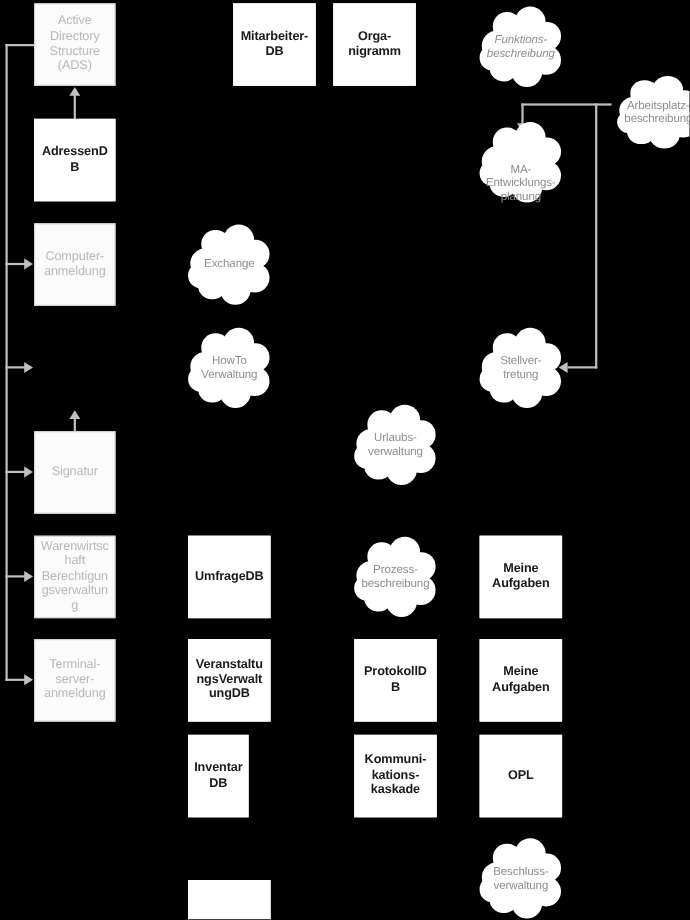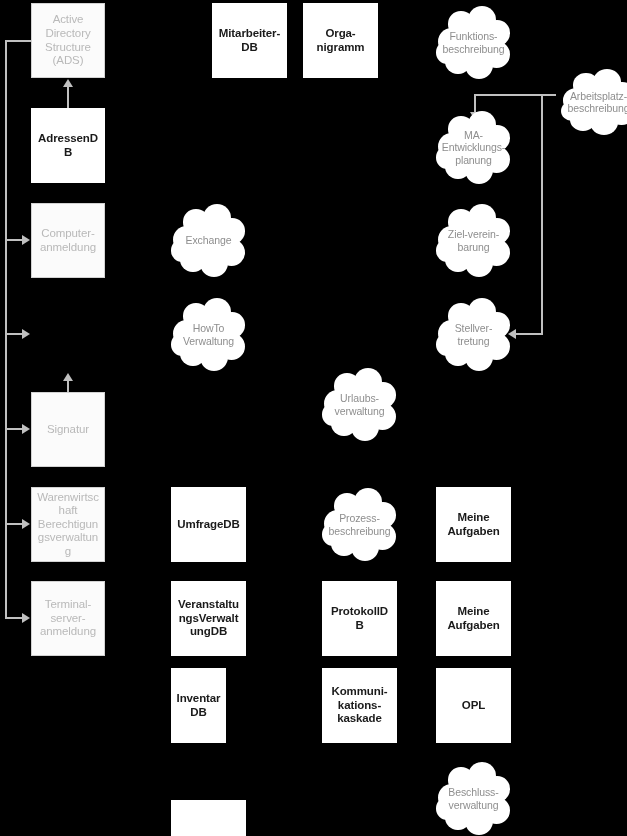--- a/index.html
+++ b/index.html
@@ -262,64 +262,50 @@
   </div>
 
   <div class="node rect" style="left:322px; top:581px; width:75px; height:75px;">
     <span class="label">ProtokollDB</span>
   </div>
 
   <div class="node rect" style="left:322px; top:668px; width:75px; height:75px;">
     <span class="label">Kommuni-kations-kaskade</span>
   </div>
 
-  <div class="node cloud" style="left:436px; top:5px; width:75px; height:75px;">
+  <div class="node cloud" style="left:436px; top:5px; width:75px; height:75px;font-style:italic;">
     <span class="puffs">
       <span style="left:2%;  top:30%; width:36%; height:36%;"></span>
       <span style="left:16%; top:8%;  width:34%; height:34%;"></span>
       <span style="left:42%; top:1%;  width:38%; height:38%;"></span>
       <span style="left:64%; top:20%; width:34%; height:34%;"></span>
       <span style="left:62%; top:48%; width:36%; height:36%;"></span>
       <span style="left:38%; top:60%; width:38%; height:38%;"></span>
       <span style="left:12%; top:58%; width:34%; height:34%;"></span>
       <span style="left:0%;  top:48%; width:30%; height:30%;"></span>
       <span style="left:18%; top:26%; width:62%; height:52%;"></span>
     </span>
     <span class="label">Funktions-beschreibung</span>
   </div>
 
-  <div class="node cloud" style="left:436px; top:110px; width:75px; height:75px;">
+  <div class="node cloud" style="left:436px; top:110px; width:75px; height:75px;align-items:flex-end;">
     <span class="puffs">
       <span style="left:2%;  top:30%; width:36%; height:36%;"></span>
       <span style="left:16%; top:8%;  width:34%; height:34%;"></span>
       <span style="left:42%; top:1%;  width:38%; height:38%;"></span>
       <span style="left:64%; top:20%; width:34%; height:34%;"></span>
       <span style="left:62%; top:48%; width:36%; height:36%;"></span>
       <span style="left:38%; top:60%; width:38%; height:38%;"></span>
       <span style="left:12%; top:58%; width:34%; height:34%;"></span>
       <span style="left:0%;  top:48%; width:30%; height:30%;"></span>
       <span style="left:18%; top:26%; width:62%; height:52%;"></span>
     </span>
     <span class="label">MA-Entwicklungs-planung</span>
   </div>
 
-  <div class="node cloud" style="left:436px; top:203px; width:75px; height:75px;">
-    <span class="puffs">
-      <span style="left:2%;  top:30%; width:36%; height:36%;"></span>
-      <span style="left:16%; top:8%;  width:34%; height:34%;"></span>
-      <span style="left:42%; top:1%;  width:38%; height:38%;"></span>
-      <span style="left:64%; top:20%; width:34%; height:34%;"></span>
-      <span style="left:62%; top:48%; width:36%; height:36%;"></span>
-      <span style="left:38%; top:60%; width:38%; height:38%;"></span>
-      <span style="left:12%; top:58%; width:34%; height:34%;"></span>
-      <span style="left:0%;  top:48%; width:30%; height:30%;"></span>
-      <span style="left:18%; top:26%; width:62%; height:52%;"></span>
-    </span>
-    <span class="label">Ziel-verein-barung</span>
-  </div>
 
   <div class="node cloud" style="left:436px; top:297px; width:75px; height:75px;">
     <span class="puffs">
       <span style="left:2%;  top:30%; width:36%; height:36%;"></span>
       <span style="left:16%; top:8%;  width:34%; height:34%;"></span>
       <span style="left:42%; top:1%;  width:38%; height:38%;"></span>
       <span style="left:64%; top:20%; width:34%; height:34%;"></span>
       <span style="left:62%; top:48%; width:36%; height:36%;"></span>
       <span style="left:38%; top:60%; width:38%; height:38%;"></span>
       <span style="left:12%; top:58%; width:34%; height:34%;"></span>

